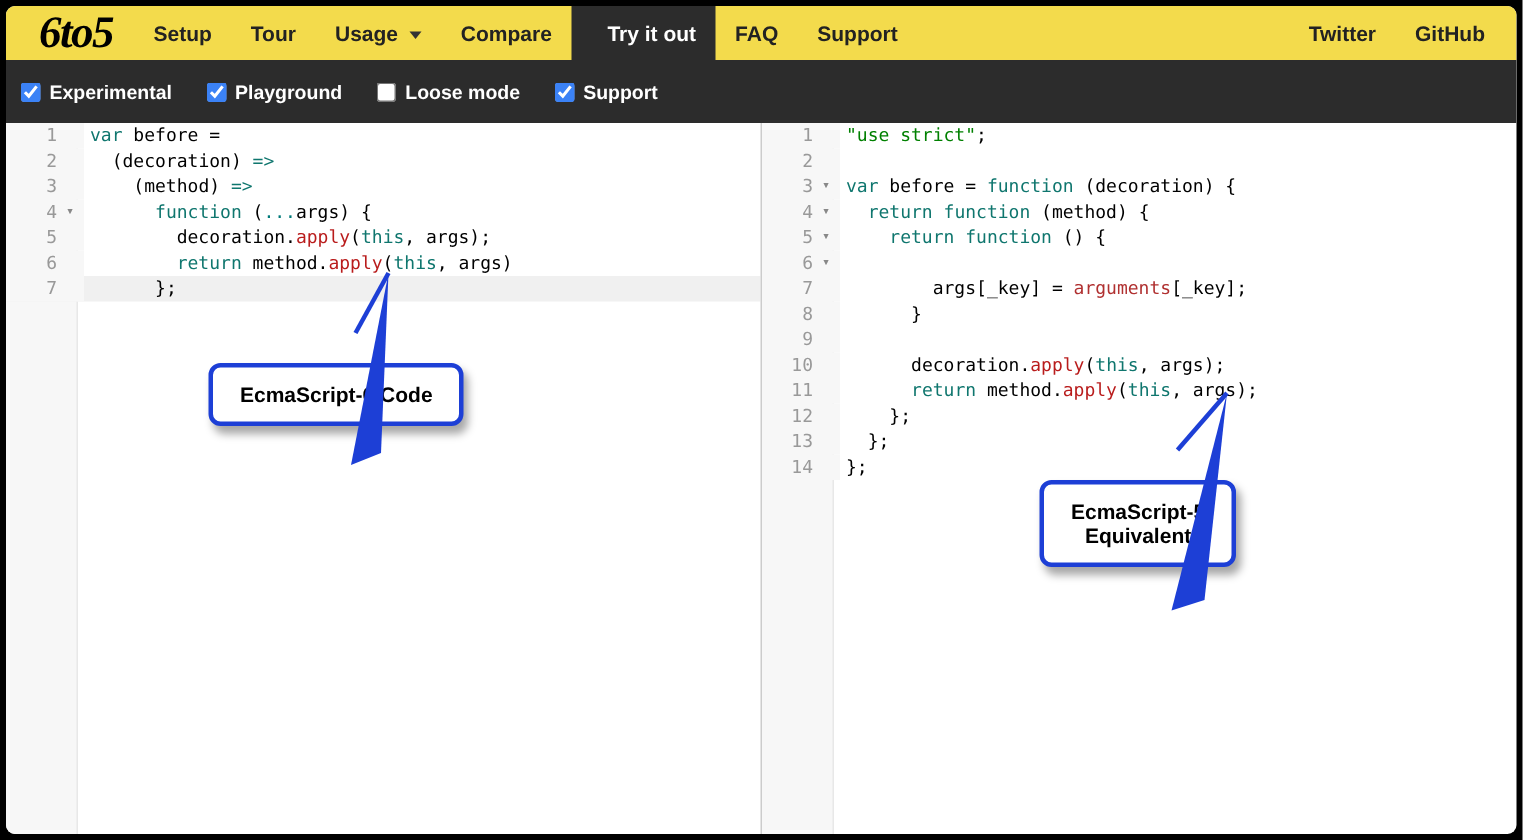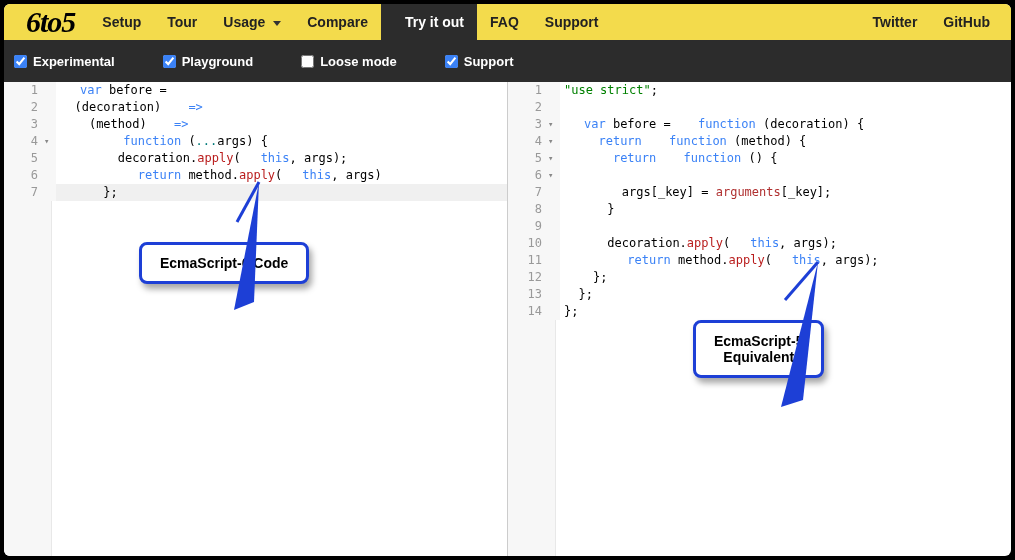--- a/index.html
+++ b/index.html
@@ -4,35 +4,35 @@
 <style>
   * { box-sizing: border-box; margin: 0; padding: 0; }
   body { font-family: -apple-system, "Helvetica Neue", Arial, sans-serif; font-size: 14px; background: #000; width: 1015px; height: 560px; overflow: hidden; position: relative; }
   .frame { position: absolute; top: 4px; left: 4px; right: 4px; bottom: 4px; background: #fff; border-radius: 6px; overflow: hidden; display: flex; flex-direction: column; }
   .navbar { background: #f3db4c; display: flex; align-items: center; height: 36px; padding: 0 8px; }
   .logo { font-family: "Brush Script MT", cursive; font-style: italic; font-weight: 700; font-size: 30px; padding: 0 14px; letter-spacing: -1px; }
   .navbar a { color: #222; text-decoration: none; padding: 16px 13px; font-weight: 600; font-size: 14px; display: inline-block; }
   .navbar a.active { background: #2c2c2c; color: #fff; padding-left: 24px; }
   .caret { display: inline-block; margin-left: 4px; width: 0; height: 0; border-left: 4px solid transparent; border-right: 4px solid transparent; border-top: 5px solid #333; vertical-align: middle; }
   .spacer { flex: 1; }
-  .toolbar { background: #2c2c2c; color: #fff; display: flex; align-items: center; height: 42px; padding: 0 10px; gap: 48px; font-weight: 600; font-size: 13px; }
+  .toolbar { background: #2c2c2c; color: #fff; display: flex; align-items: center; height: 42px; padding: 0 10px; gap: 23px; font-weight: 600; font-size: 13px; }
   .chk { display: flex; align-items: center; gap: 6px; cursor: pointer; }
   .chk input { accent-color: #3b82f6; width: 13px; height: 13px; }
   .panes { flex: 1; display: flex; position: relative; }
   .pane { flex: 1; position: relative; overflow: hidden; }
   .pane + .pane { border-left: 1px solid #ccc; }
   .gutter { position: absolute; left: 0; top: 0; bottom: 0; width: 48px; background: #f7f7f7; border-right: 1px solid #e8e8e8; }
   .code { position: absolute; left: 0; right: 0; top: 0; font-family: Menlo, Consolas, monospace; font-size: 12px; line-height: 17px; }
   .row { display: flex; white-space: pre; }
   .row.hl { background: #f0f0f0; }
   .ln { width: 40px; text-align: right; color: #999; padding-right: 6px; user-select: none; background: #f7f7f7; position: relative; z-index: 1; }
   .fold { width: 12px; color: #888; font-size: 9px; text-align: left; background: #f7f7f7; position: relative; z-index: 1; }
   .txt { padding-left: 4px; flex: 1; }
   .indent { color: #eee; }
-  .k-blue { color: #3b82f6; margin-left: 20px; }
+  .k-blue { color: #0f766e; }
   .k-teal { color: #007a7a; }
   .k-red  { color: #b03030; }
   .k-str  { color: #008000; }
   .k-prop { color: #b91c1c; }
 
   .callout { position: absolute; z-index: 5; }
   .callout .box { background: #fff; border: 3px solid #1d3fd6; border-radius: 8px; padding: 10px 18px; font-weight: 700; font-size: 14px; color: #000; text-align: center; box-shadow: 3px 5px 6px rgba(0,0,0,0.35); }
   .callout svg { position: absolute; overflow: visible; }
 </style>
 </head>

